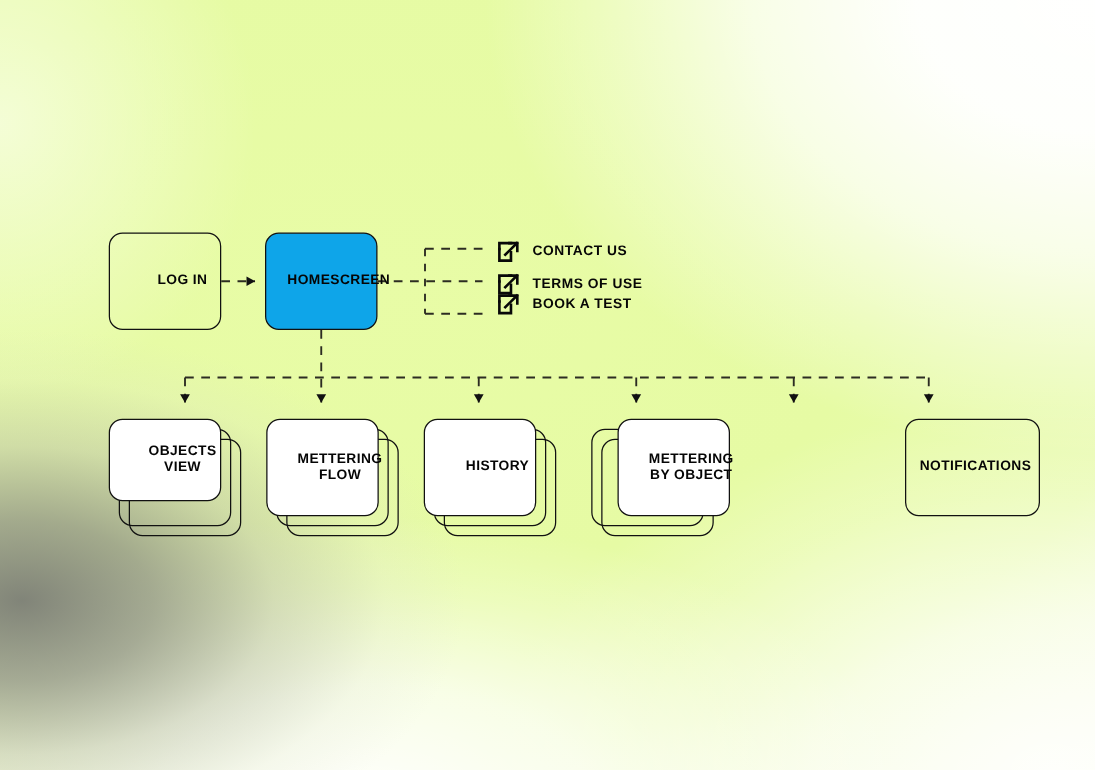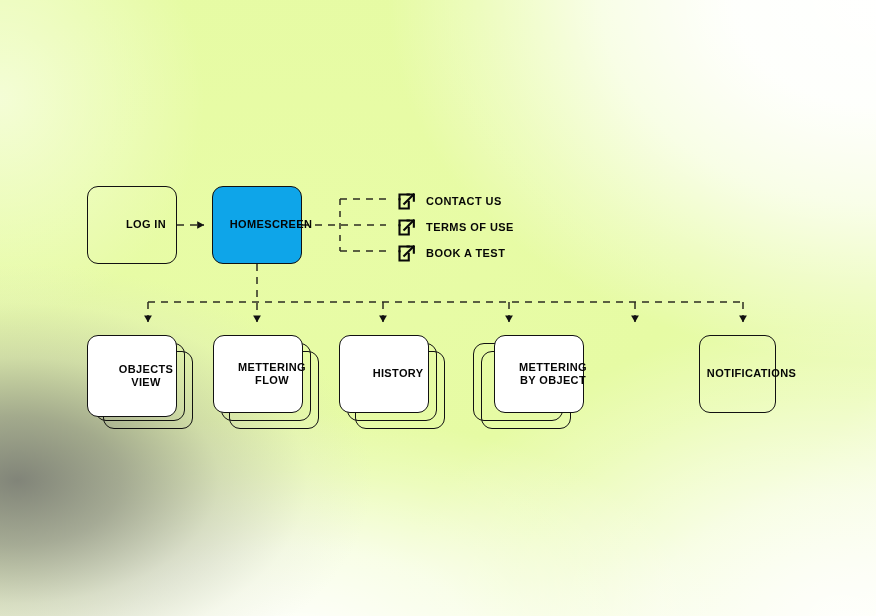--- a/index.html
+++ b/index.html
@@ -213,34 +213,34 @@
     <div class="ext-link" style="left:396px; top:216px;">
       <svg class="ext-icon" viewBox="0 0 24 24" xmlns="http://www.w3.org/2000/svg">
         <path d="M4 9.4 L4 20 L14.6 20 L14.6 12.4" fill="none" stroke="#080808" stroke-width="2.4" stroke-linecap="square"></path>
         <path d="M4 9.4 L4 4 L14.6 4" fill="none" stroke="#080808" stroke-width="2.4" stroke-linecap="square"></path>
         <path d="M9.4 14.6 L20 4" fill="none" stroke="#080808" stroke-width="2.4" stroke-linecap="square"></path>
         <path d="M13.2 4 L20.4 4 L20.4 11.2" fill="none" stroke="#080808" stroke-width="2.4" stroke-linejoin="miter" stroke-linecap="square"></path>
       </svg>
       <span class="ext-label">TERMS OF USE</span>
     </div>
 
-    <div class="ext-link" style="left:396px; top:242px;">
+    <div class="ext-link" style="left:396px; top:232px;">
       <svg class="ext-icon" viewBox="0 0 24 24" xmlns="http://www.w3.org/2000/svg">
         <path d="M4 9.4 L4 20 L14.6 20 L14.6 12.4" fill="none" stroke="#080808" stroke-width="2.4" stroke-linecap="square"></path>
         <path d="M4 9.4 L4 4 L14.6 4" fill="none" stroke="#080808" stroke-width="2.4" stroke-linecap="square"></path>
         <path d="M9.4 14.6 L20 4" fill="none" stroke="#080808" stroke-width="2.4" stroke-linecap="square"></path>
         <path d="M13.2 4 L20.4 4 L20.4 11.2" fill="none" stroke="#080808" stroke-width="2.4" stroke-linejoin="miter" stroke-linecap="square"></path>
       </svg>
       <span class="ext-label">BOOK A TEST</span>
     </div>
 
     <div class="stack" style="left:87px; top:335px; width:106px; height:94px;">
       <div class="card-back" style="left:16px; top:16px; width:90px; height:78px;"></div>
       <div class="card-back" style="left:8px; top:8px; width:90px; height:78px;"></div>
-      <div class="card-front" style="width:90px; height:82px;">
+      <div class="card-front" style="width:90px; height:66px;">
         <span class="node-label">OBJECTS VIEW</span>
       </div>
     </div>
 
     <div class="stack" style="left:213px; top:335px; width:106px; height:94px;">
       <div class="card-back" style="left:16px; top:16px; width:90px; height:78px;"></div>
       <div class="card-back" style="left:8px; top:8px; width:90px; height:78px;"></div>
       <div class="card-front" style="width:90px; height:78px;">
         <span class="node-label">METTERING FLOW</span>
       </div>
@@ -256,18 +256,18 @@
 
     <div class="stack" style="left:465px; top:335px; width:106px; height:94px;">
       <div class="card-back" style="left:16px; top:16px; width:90px; height:78px;"></div>
       <div class="card-back" style="left:8px; top:8px; width:90px; height:78px;"></div>
       <div class="card-front" style="width:90px; height:78px;margin-left:29px;">
         <span class="node-label">METTERING BY OBJECT</span>
       </div>
     </div>
 
 
-    <div class="node ghost" style="left:699px; top:335px; width:77px; height:78px;">
+    <div class="node ghost" style="left:724px; top:335px; width:108px; height:78px;justify-content:flex-end;">
       <span class="node-label">NOTIFICATIONS</span>
     </div>
 
   </div>
 </div>
 
 </body></html>

